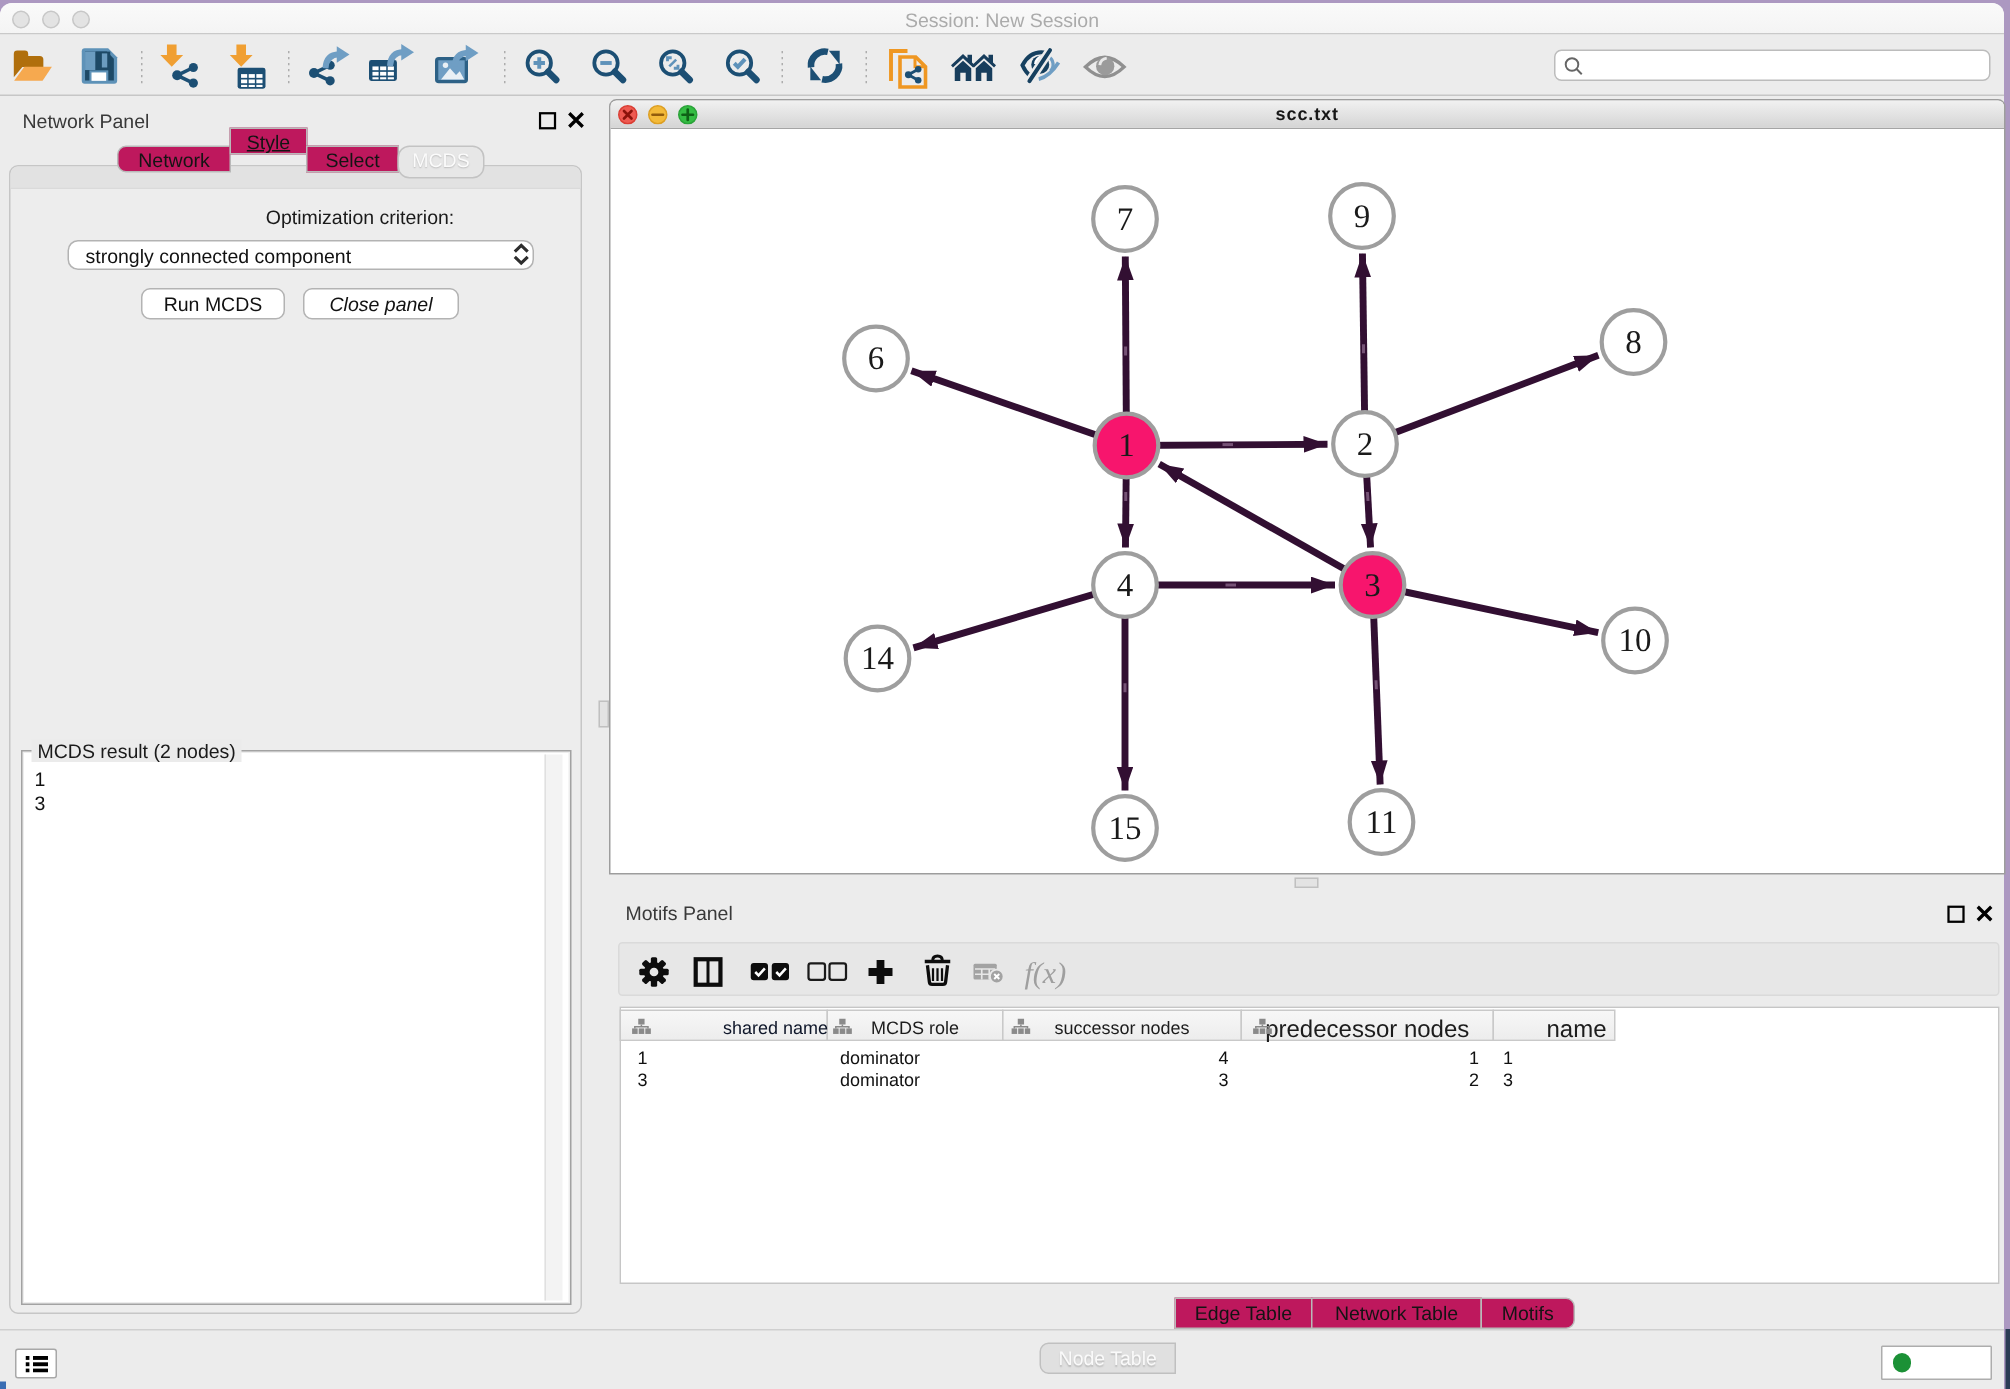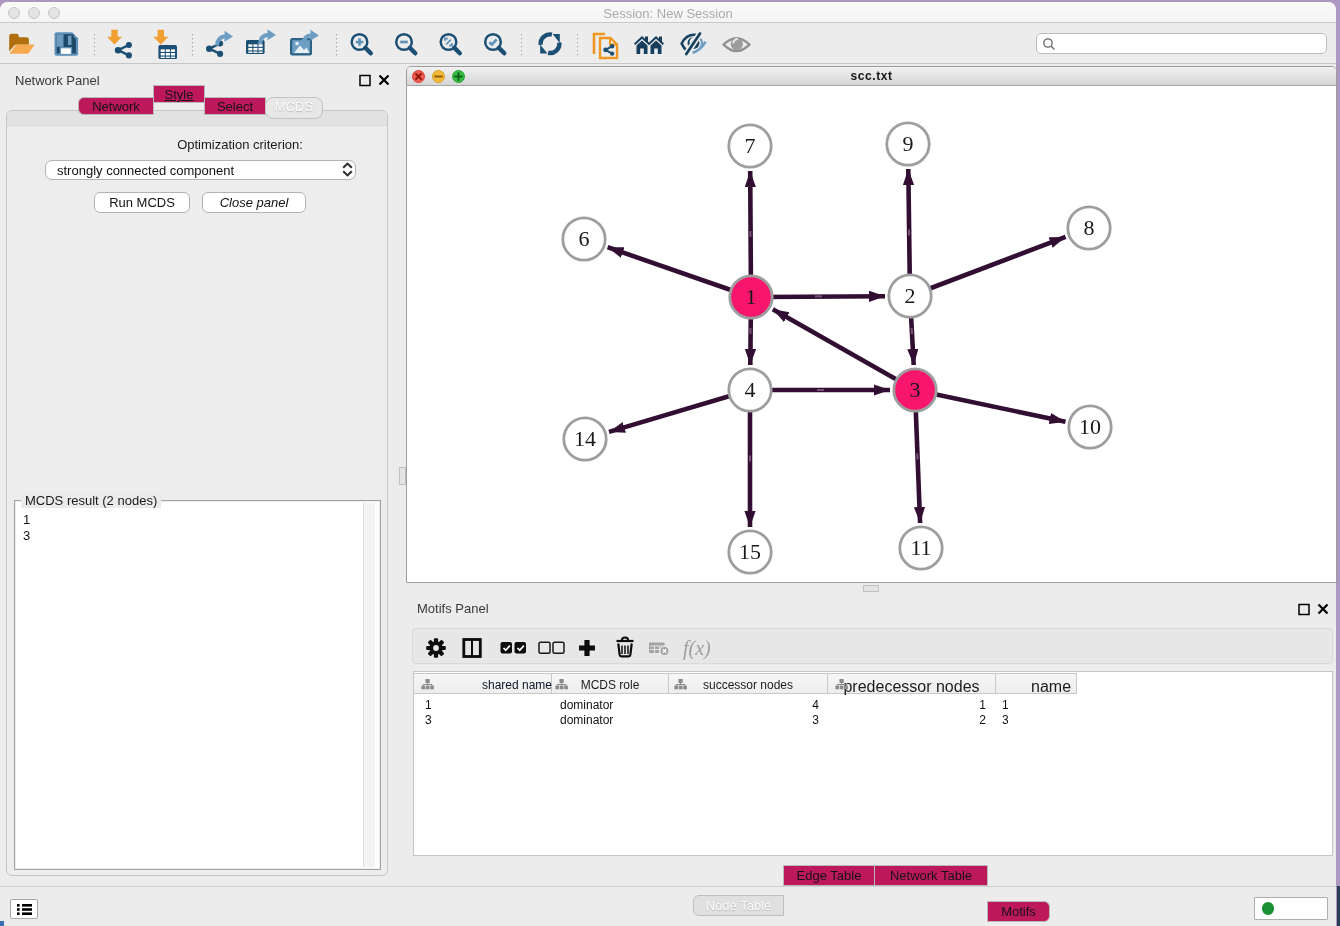--- a/index.html
+++ b/index.html
@@ -407,21 +407,21 @@
 <div class="abs" style="left:718px;top:698px;width:101px;text-align:right;font-size:12px;color:#111;">4</div>
 <div class="abs" style="left:718px;top:713px;width:101px;text-align:right;font-size:12px;color:#111;">3</div>
 <div class="abs" style="left:886px;top:698px;width:100px;text-align:right;font-size:12px;color:#111;">1</div>
 <div class="abs" style="left:886px;top:713px;width:100px;text-align:right;font-size:12px;color:#111;">2</div>
 <div class="abs" style="left:1002px;top:698px;font-size:12px;color:#111;">1</div>
 <div class="abs" style="left:1002px;top:713px;font-size:12px;color:#111;">3</div>
 
 <div class="seg" style="left:693px;top:865px;width:91px;height:21px;line-height:20px;border-radius:6px 0 0 6px;background:#e0e0e0;color:#fafafa;border-color:#c0c0c0;text-shadow:0 1px 1px #bbb;margin-top:30px;">Node Table</div>
 <div class="seg" style="left:783px;top:865px;width:92px;height:21px;line-height:20px;">Edge Table</div>
 <div class="seg" style="left:874px;top:865px;width:114px;height:21px;line-height:20px;">Network Table</div>
-<div class="seg" style="left:987px;top:865px;width:63px;height:21px;line-height:20px;border-radius:0 6px 6px 0;margin-top:36px;">Motifs</div>
+<div class="seg" style="left:987px;top:865px;width:63px;height:21px;line-height:20px;border-radius:0 6px 6px 0;">Motifs</div>
 
 <div class="abs" style="left:0px;top:886px;width:1336px;height:40px;border-top:1px solid #cfcfcf;"></div>
 <div class="btn" style="left:10px;top:899px;width:28px;height:20px;border-radius:2px;border-color:#a8a8a8;"></div>
 <svg class="abs" style="left:17px;top:903px;" width="15" height="12" viewBox="0 0 15 12">
   <rect x="0" y="1" width="2.6" height="2.6" fill="#000"></rect>
     <rect x="5" y="1" width="10" height="2.6" fill="#000"></rect>
   <rect x="0" y="5.2" width="2.6" height="2.6" fill="#000"></rect>
     <rect x="5" y="5.2" width="10" height="2.6" fill="#000"></rect>
   <rect x="0" y="9.4" width="2.6" height="2.6" fill="#000"></rect>
     <rect x="5" y="9.4" width="10" height="2.6" fill="#000"></rect>

